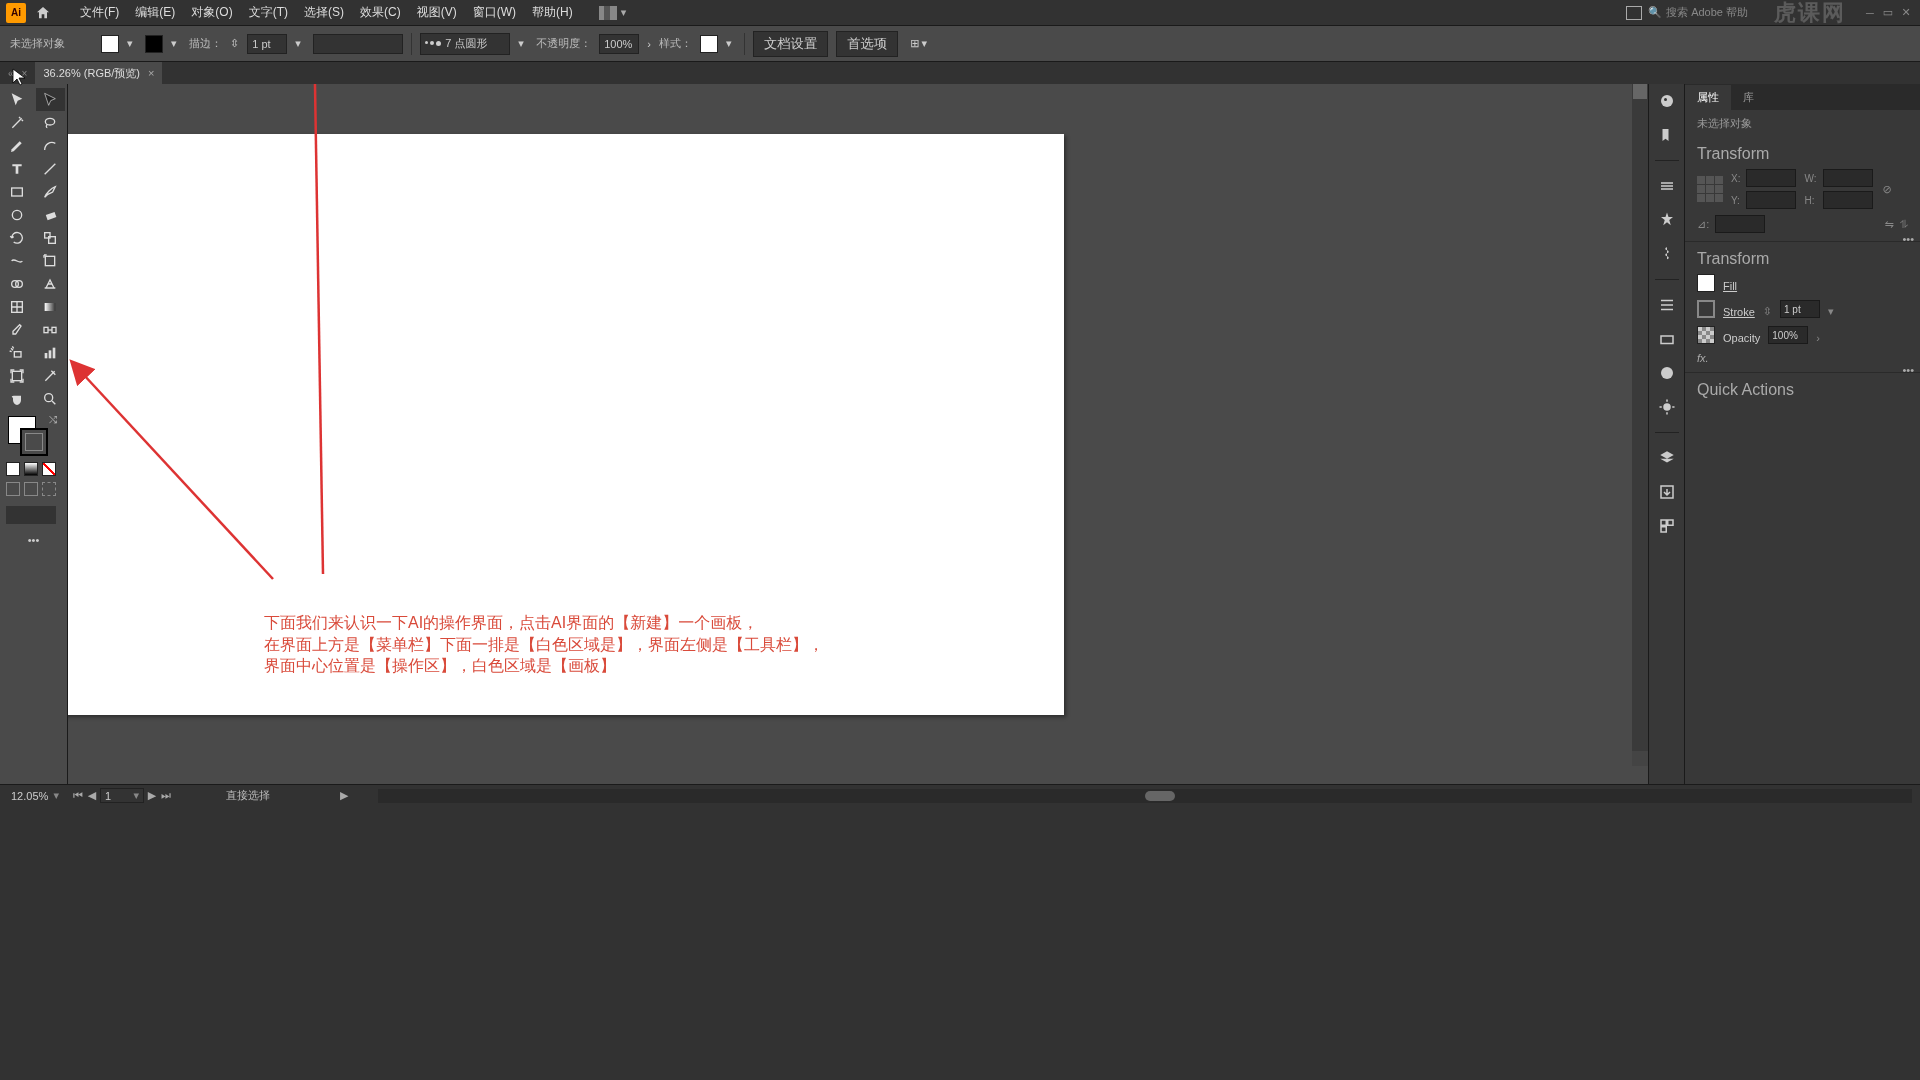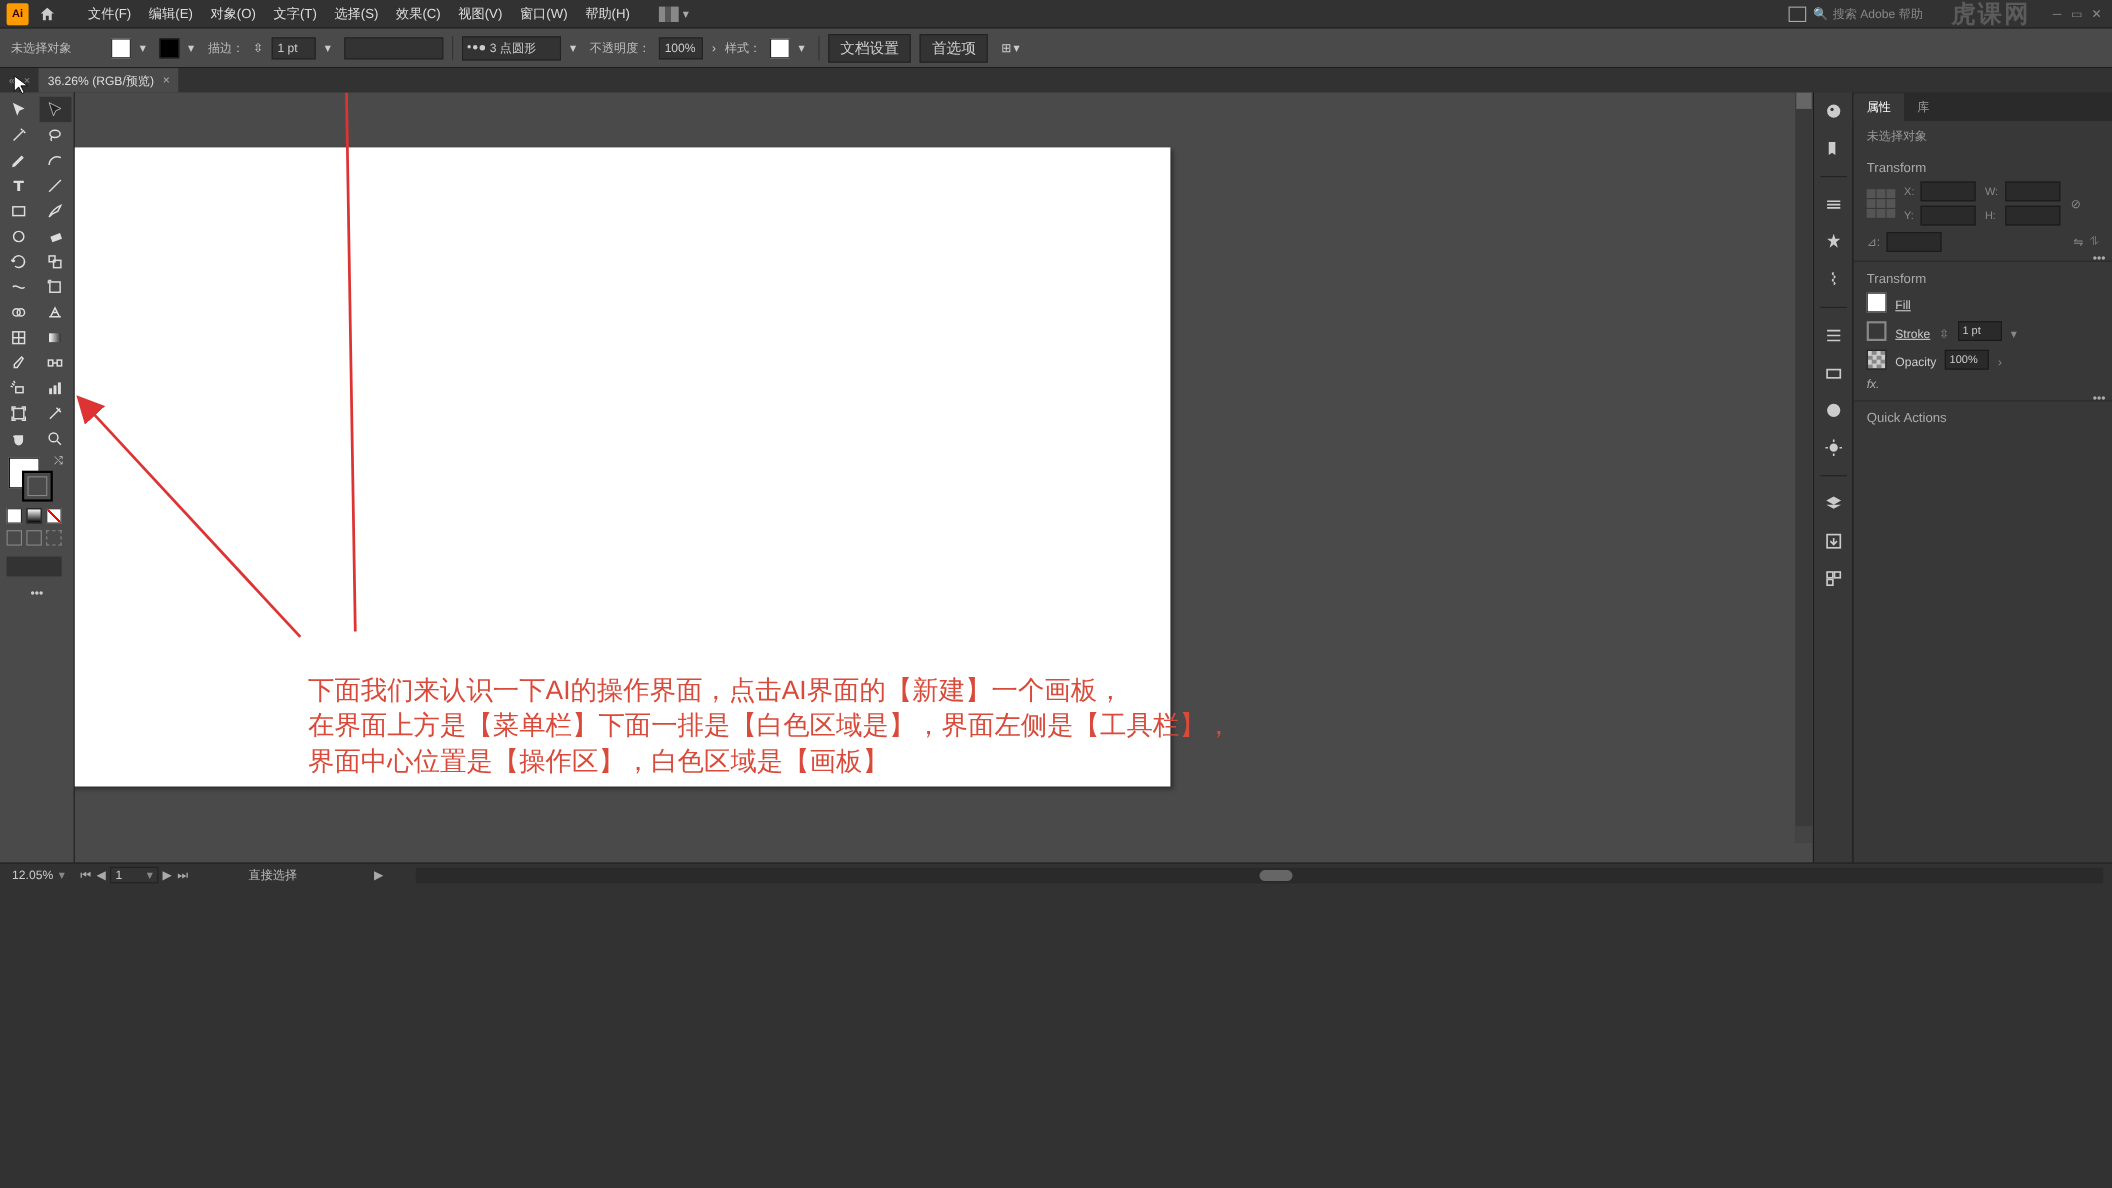--- a/index.html
+++ b/index.html
@@ -52,32 +52,32 @@
 .mini-sw { width: 14px; height: 14px; border: 1px solid #222; }
 .draw-modes { display: flex; gap: 4px; padding: 4px 6px; }
 .screen-btn { margin: 6px; width: 50px; height: 18px; background: #333; }
 .more-dots { text-align: center; padding: 4px; color: #ccc; }
 
 .canvas-wrap { flex: 1; background: #4a4a4a; position: relative; overflow: hidden; }
 .canvas-wrap .scrollbar-v { position: absolute; right: 0; top: 0; bottom: 18px; width: 16px; background: #3a3a3a; }
 .canvas-wrap .scrollbar-v .thumb { position: absolute; top: 0; width: 14px; left: 1px; height: 15px; background: #666; }
 .canvas-wrap .scrollbar-v .arrow { position: absolute; bottom: 0; width: 100%; height: 15px; background: #444; }
 .artboard { position: absolute; left: -37px; top: 50px; width: 1033px; height: 581px; background: #fff; box-shadow: 2px 2px 4px rgba(0,0,0,0.4); }
-.annotation-text { position: absolute; left: 212px; top: 528px; color: #d94a3a; font-size: 24px; line-height: 1.35; font-weight: 500; }
+.annotation-text { position: absolute; left: 196px; top: 528px; color: #d94a3a; font-size: 16px; line-height: 1.35; font-weight: 500; }
 
 .right-dock { width: 36px; background: #383838; border-left: 1px solid #1a1a1a; display: flex; flex-direction: column; align-items: center; padding-top: 6px; gap: 12px; }
 .right-dock .dock-icon { width: 22px; height: 22px; display: flex; align-items: center; justify-content: center; color: #ccc; cursor: pointer; }
 .right-dock .dock-sep { width: 24px; height: 1px; background: #222; margin: 2px 0; }
 
 .properties-panel { width: 236px; background: #383838; border-left: 1px solid #1a1a1a; display: flex; flex-direction: column; font-size: 11px; }
 .properties-panel .panel-tabs { display: flex; height: 26px; align-items: center; background: #2a2a2a; }
 .properties-panel .panel-tab { padding: 5px 12px; color: #999; cursor: pointer; }
 .properties-panel .panel-tab.active { color: #fff; background: #383838; }
 .properties-panel .section { padding: 8px 12px; }
-.properties-panel .section-title { color: #aaa; margin-bottom: 6px; font-size: 12px; }
+.properties-panel .section-title { color: #aaa; margin-bottom: 6px; font-size: 16px; }
 .properties-panel .noselect { color: #999; padding: 6px 12px; }
 .properties-panel .transform-grid { display: flex; gap: 8px; align-items: center; }
 .properties-panel .ref-point { width: 26px; height: 26px; display: grid; grid-template-columns: repeat(3,1fr); grid-template-rows: repeat(3,1fr); gap: 1px; }
 .properties-panel .ref-point div { background: #555; }
 .properties-panel .xywh { display: grid; grid-template-columns: auto 52px auto 52px; gap: 4px 6px; align-items: center; color: #888; font-size: 10px; }
 .properties-panel .xywh input { width: 50px; height: 18px; background: #2a2a2a; border: 1px solid #1a1a1a; color: #666; font-size: 10px; padding: 0 3px; }
 .properties-panel .angle-row { display: flex; align-items: center; gap: 6px; margin-top: 6px; color: #888; }
 .properties-panel .angle-row input { width: 50px; height: 18px; background: #2a2a2a; border: 1px solid #1a1a1a; color: #666; font-size: 10px; }
 .properties-panel .appearance-row { display: flex; align-items: flex-end; gap: 8px; margin-bottom: 8px; color: #ccc; }
 .properties-panel .app-swatch { width: 18px; height: 18px; border: 1px solid #222; }
@@ -148,21 +148,21 @@
   <input class="stroke-input" value="1 pt" style="">
   <span class="dropdown-arrow">▾</span>
   <div style="width:90px;height:20px;background:#333;border:1px solid #222"></div>
   <div class="divider"></div>
   <div class="profile-select">
     <div class="dots">
         <div class="dot"></div>
         <div class="dot" style="width:4px;height:4px"></div>
         <div class="dot" style="width:5px;height:5px"></div>
       </div>
-    <span>3 点圆形</span>
+    <span>7 点圆形</span>
   </div>
   <span class="dropdown-arrow">▾</span>
   <span class="label">不透明度：</span>
   <input class="opacity-input" value="100%" style="">
   <span style="color:#ccc">›</span>
   <span class="label">样式：</span>
   <div class="swatch white"></div>
   <span class="dropdown-arrow">▾</span>
   <div class="divider"></div>
   <button class="btn">文档设置</button>

